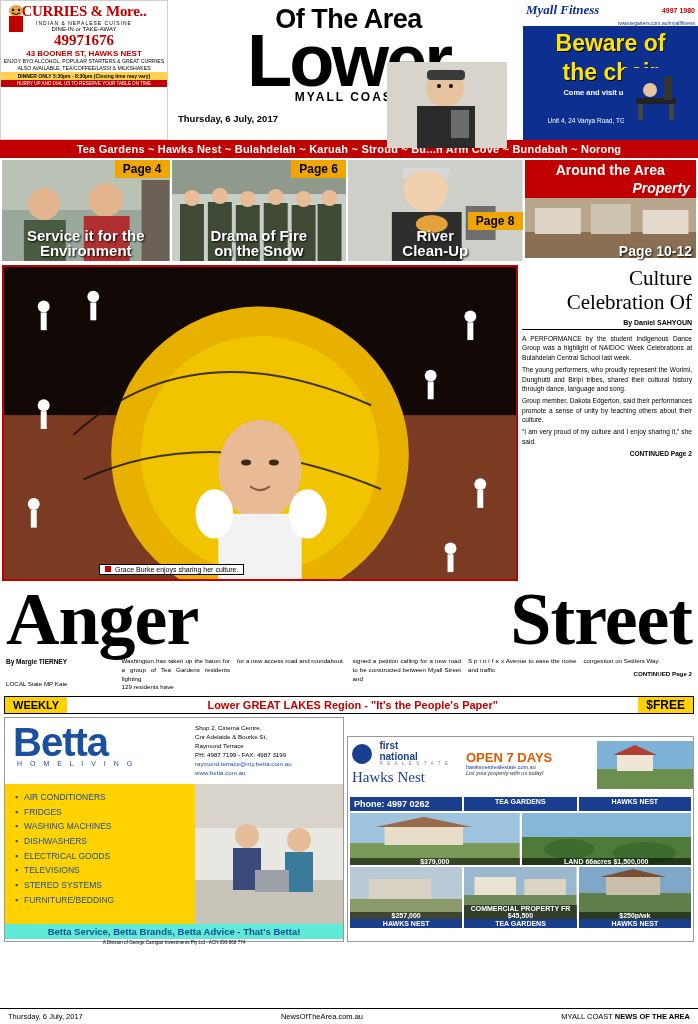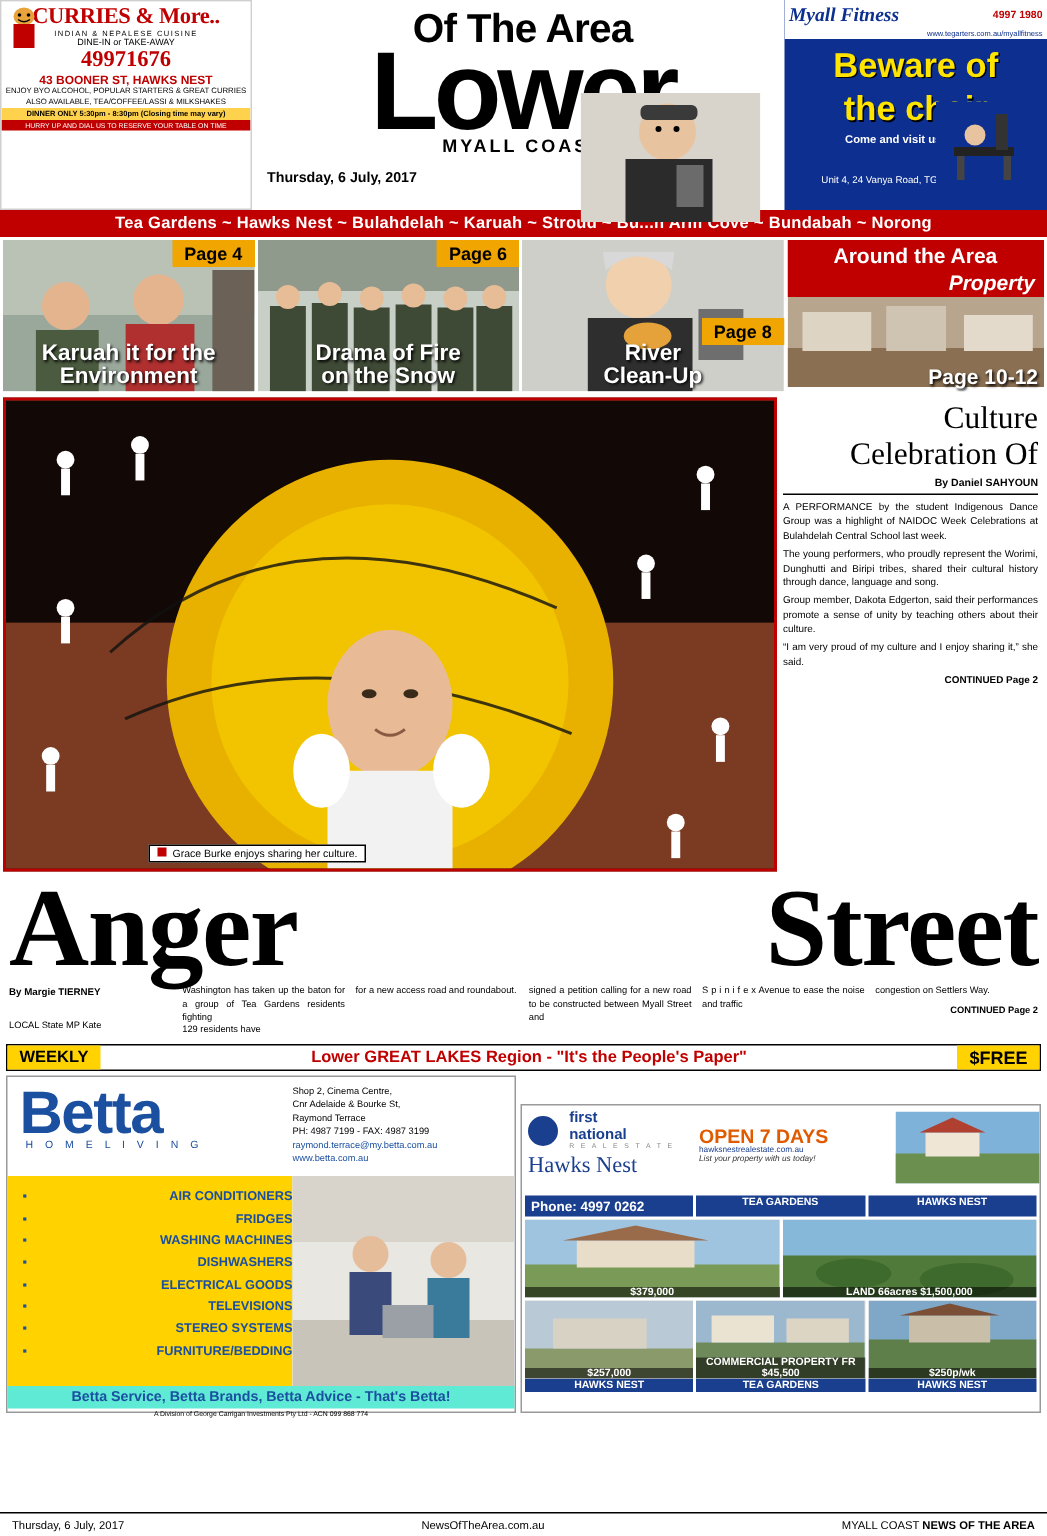--- a/index.html
+++ b/index.html
@@ -163,21 +163,21 @@
   .betta-top { display:flex; height:66px; }
   .betta-logo-box { width:190px; padding:6px 0 0 8px; }
   .betta-logo {
     font-family:"Liberation Sans", sans-serif; font-weight:bold; font-size:40px;
     color:#1b4fa0; letter-spacing:-1px; line-height:0.9;
   }
   .betta-sub { font-size:7px; letter-spacing:3px; color:#1b4fa0; margin-left:4px; }
   .betta-contact { font-size:6.2px; line-height:1.45; padding-top:6px; }
   .betta-body { display:flex; height:140px; }
   .betta-list { width:190px; background:#ffd200; padding:6px 0 0 10px; }
-  .betta-list li { font-size:8.5px; font-weight:bold; color:#1b4fa0; line-height:1.72; list-style:none; position:relative;text-align:right; }
+  .betta-list li { font-size:8.5px; font-weight:normal; color:#1b4fa0; line-height:1.72; list-style:none; position:relative; }
   .betta-list li:before { content:"▪"; color:#1b4fa0; position:absolute; left:-9px; }
   .betta-list ul { margin:0; padding:0 0 0 9px; }
   .betta-photo { flex:1; background:#cfd6dd; position:relative; overflow:hidden; }
   .betta-slogan { background:#5eead4; color:#1b4fa0; font-weight:bold; font-size:9.5px; text-align:center; padding:2px 0; }
   .betta-fine { font-size:4.6px; text-align:center; padding:1px 0; }
 
   .re-ad { flex:1; border:1px solid #999; background:#fff; position:relative;margin-top:19px; }
   .re-head { display:flex; height:60px; }
   .fn-logo-box { width:118px; padding:4px 0 0 4px; }
   .fn-circle {
@@ -292,21 +292,21 @@
         <rect width="168" height="101" fill="#9aa79b"></rect>
         <rect x="0" y="0" width="168" height="50" fill="#b9c2b4"></rect>
         <circle cx="42" cy="44" r="16" fill="#e4b48f"></circle>
         <rect x="22" y="60" width="42" height="41" fill="#4b5b3f"></rect>
         <circle cx="104" cy="40" r="17" fill="#e4b48f"></circle>
         <rect x="82" y="56" width="46" height="45" fill="#b03030"></rect>
         <rect x="140" y="20" width="28" height="81" fill="#6b6157"></rect>
       </svg>
       <div class="page-tag">Page 4</div>
       <div class="promo-cap">
-        <div>Karuah it for the</div>
+        <div>Service it for the</div>
         <div>Environment</div>
       </div>
     </div>
 
     <div class="promo p2">
       <svg class="ph" viewBox="0 0 175 101" preserveAspectRatio="none">
         <rect width="175" height="101" fill="#c8cfc6"></rect>
         <rect y="0" width="175" height="34" fill="#8f998c"></rect>
         <g fill="#3f4a36">
           <rect x="8" y="44" width="24" height="57"></rect>

